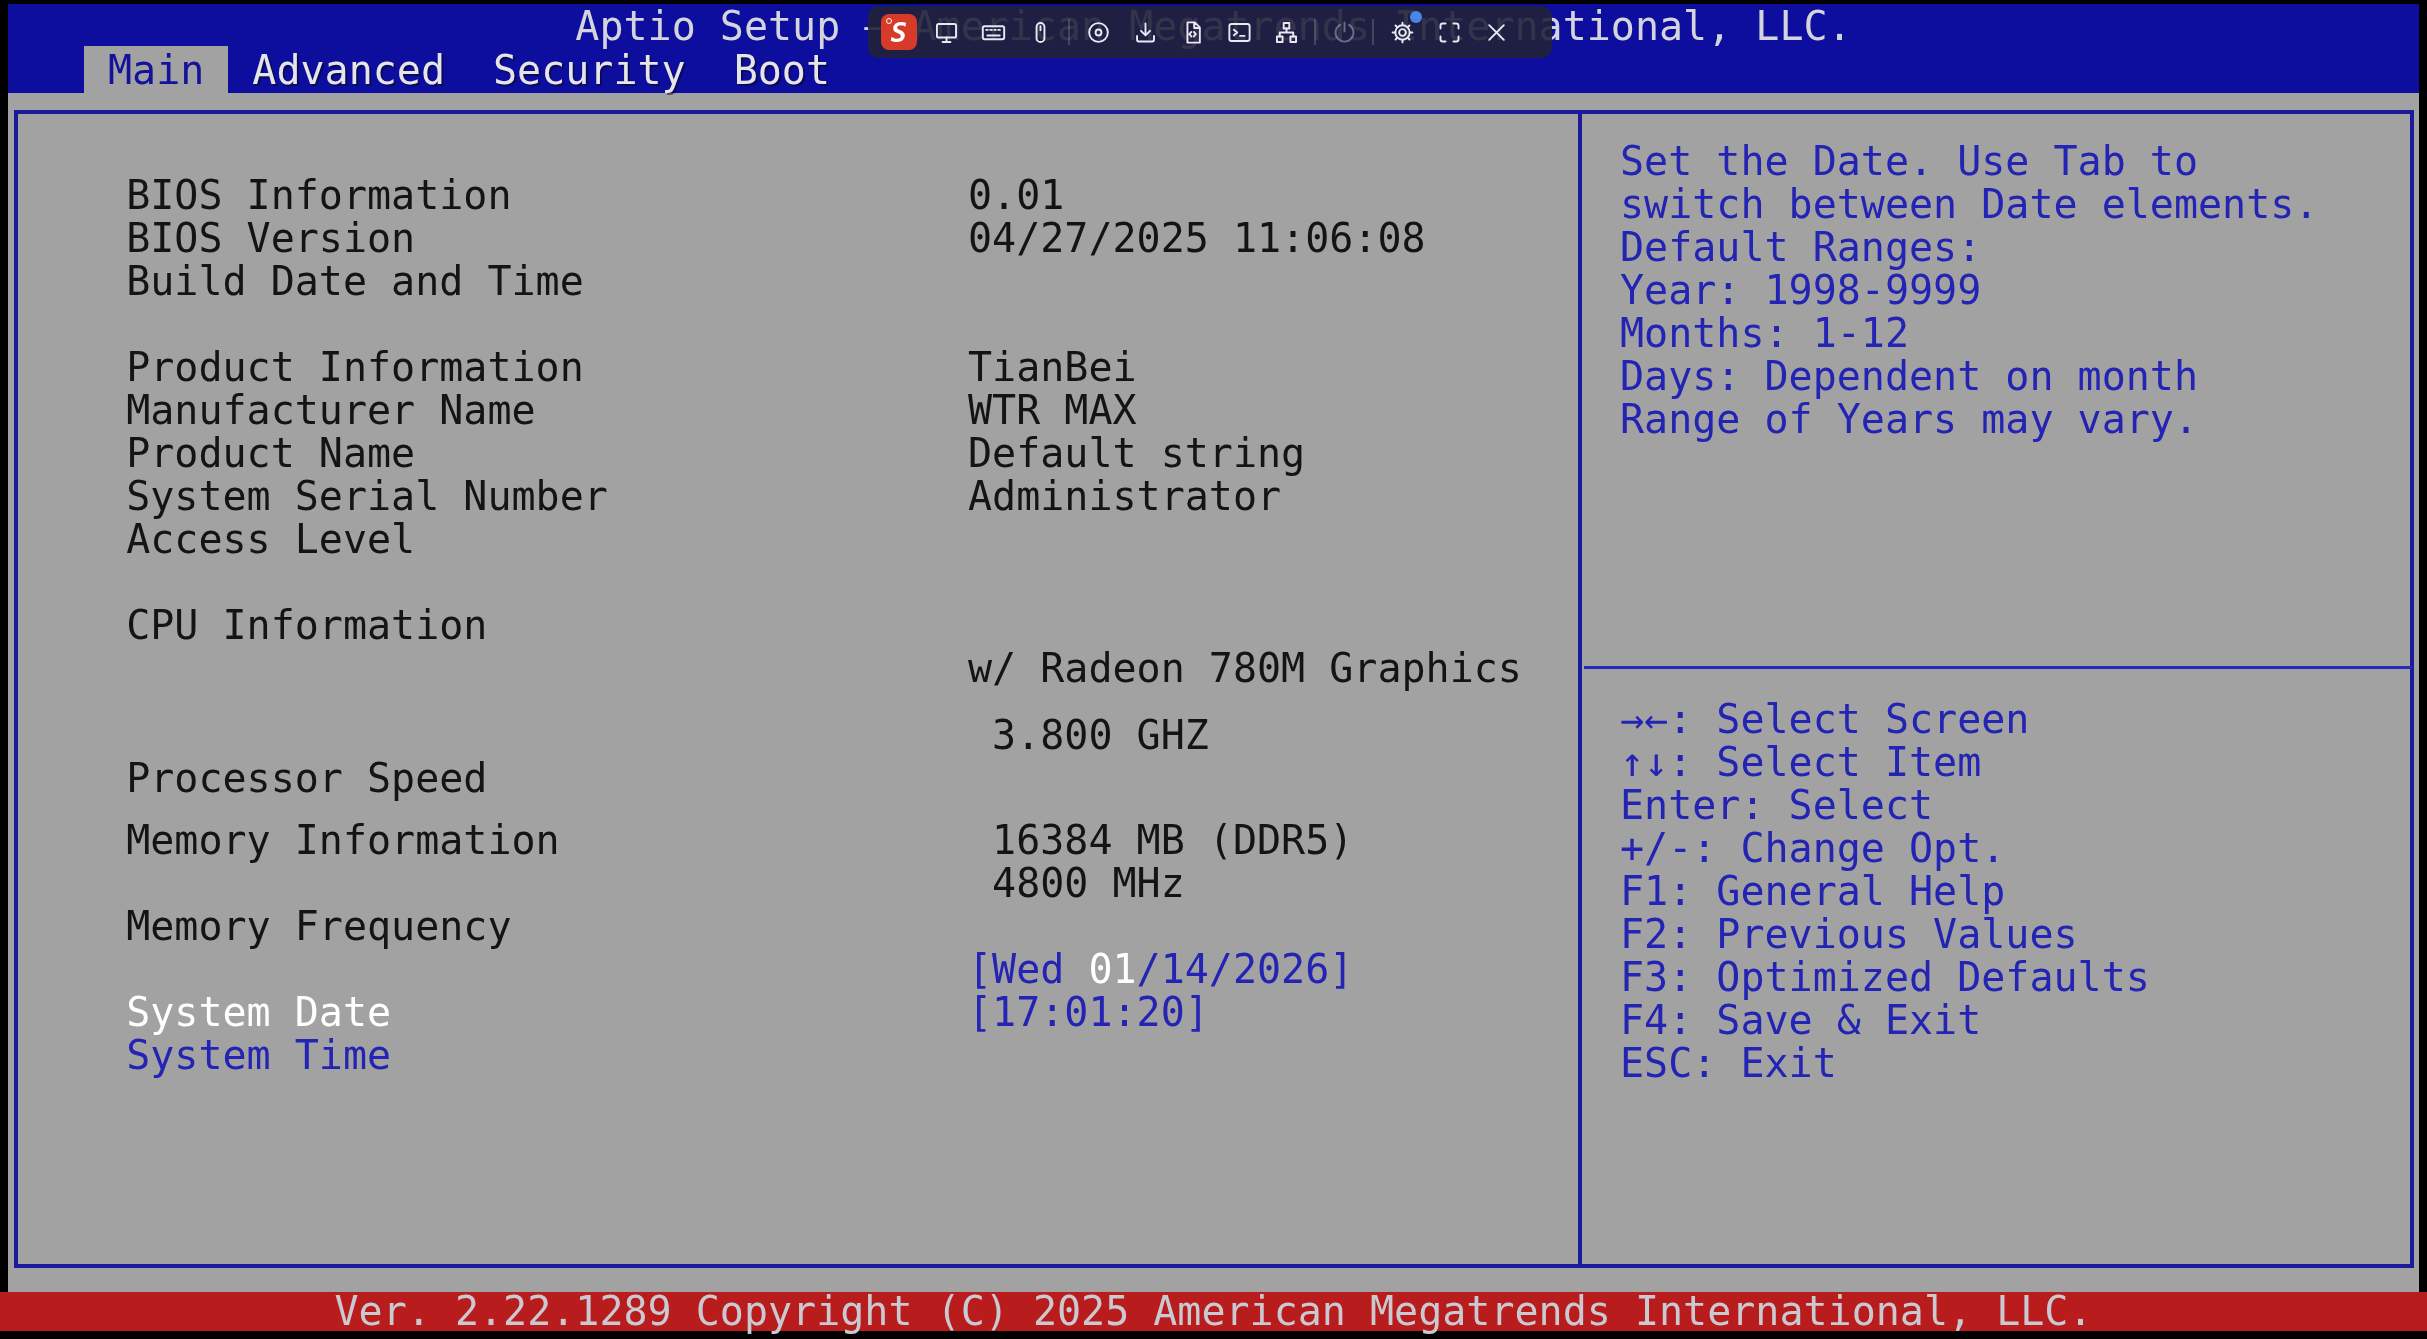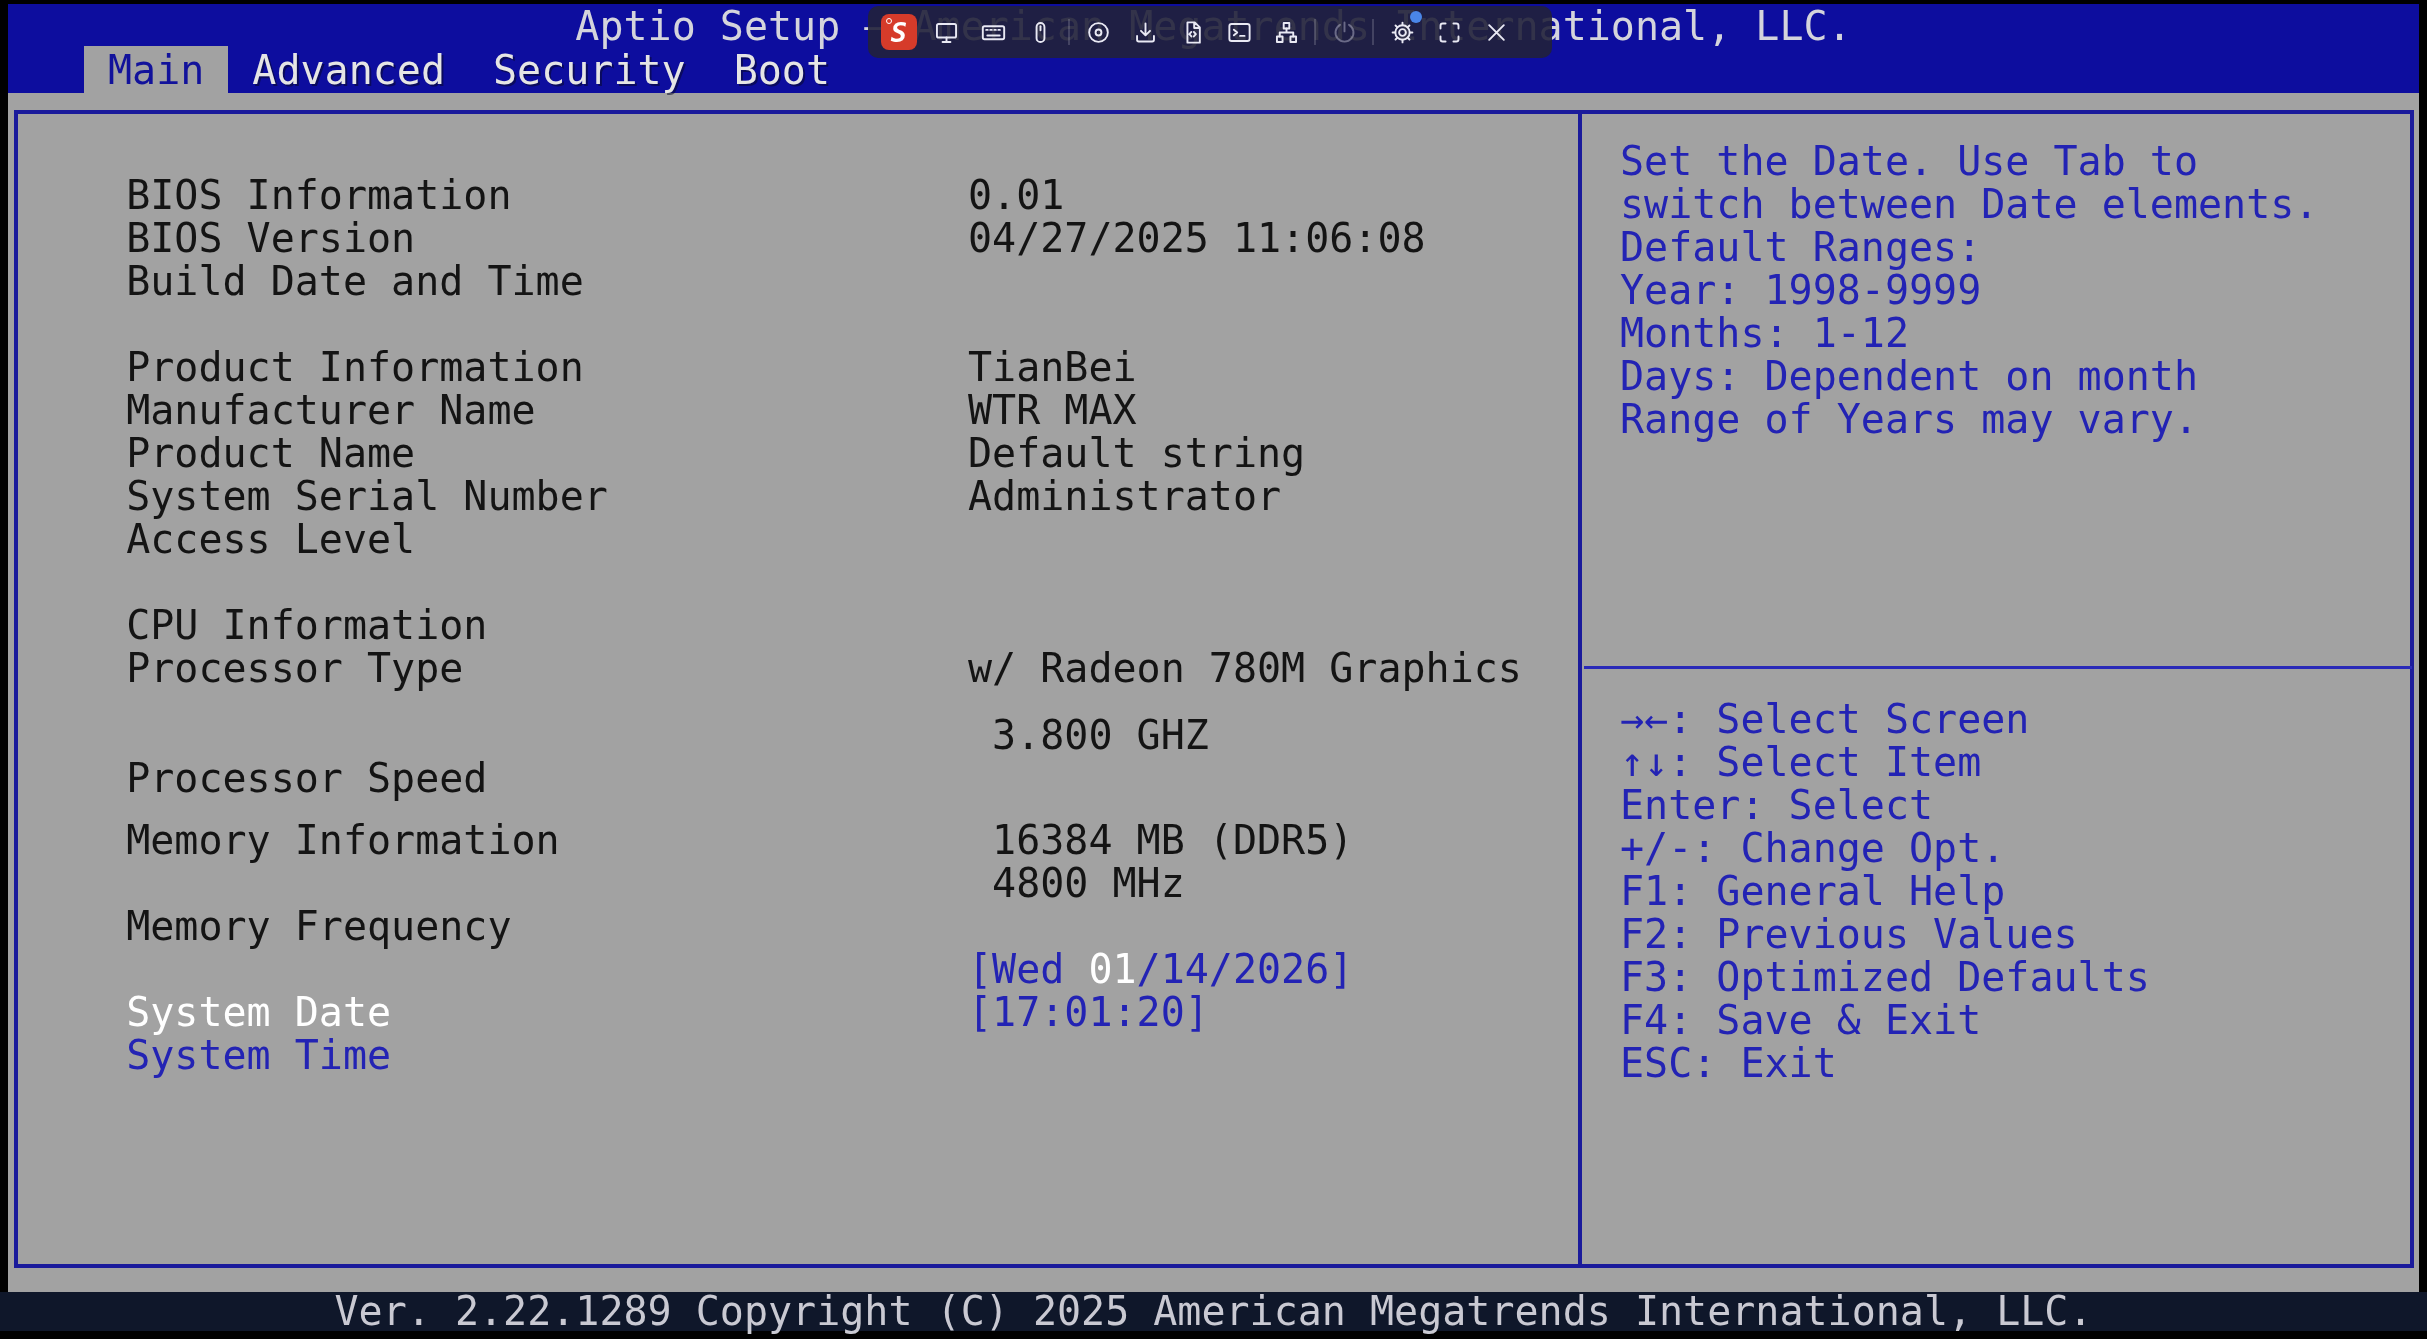--- a/index.html
+++ b/index.html
@@ -55,21 +55,21 @@
   .cline.white-label .line-label { color:#ffffff; }
   .hl-white { color:#ffffff; }
   
   .hline {
     position:absolute; left:1620px; width:790px; height:43px; line-height:43px;
     font-size:40px; color:#2323b4; white-space:pre;
   }
   
   .footerbar {
     position:absolute; left:0; right:0; top:1292px; height:39px;
-    background:#0f172a; text-align:center;
+    background:#b91c1c; text-align:center;
     font-size:40px; line-height:39px; color:#c9c9d2; white-space:pre;
   }
   
   .kvm-toolbar {
     position:absolute; left:868px; top:6px; width:684px; height:52px;
     background:rgba(33,33,58,0.90); border-radius:10px;
     display:flex; align-items:center; padding:0 12px; gap:9px; z-index:50;
   }
   .tbtn {
     width:38px; height:38px; flex:0 0 auto;
@@ -142,21 +142,20 @@
 </div>
 <div class="cline" style="top:475px">
   <span class="line-label">Access Level</span>
   <span class="line-value">Administrator</span>
 </div>
 
 <div class="cline" style="top:561px">
   <span class="line-label">CPU Information</span>
 </div>
 <div class="cline" style="top:604px">
-  <span class="line-label">Processor Type</span>
 </div>
 <div class="cline" style="top:647px">
   <span class="line-label"></span>
   <span class="line-value">w/ Radeon 780M Graphics</span>
 </div>
 <div class="cline" style="top:714px">
   <span class="line-label">Processor Speed</span>
   <span class="line-value"> 3.800 GHZ</span>
 </div>
 

